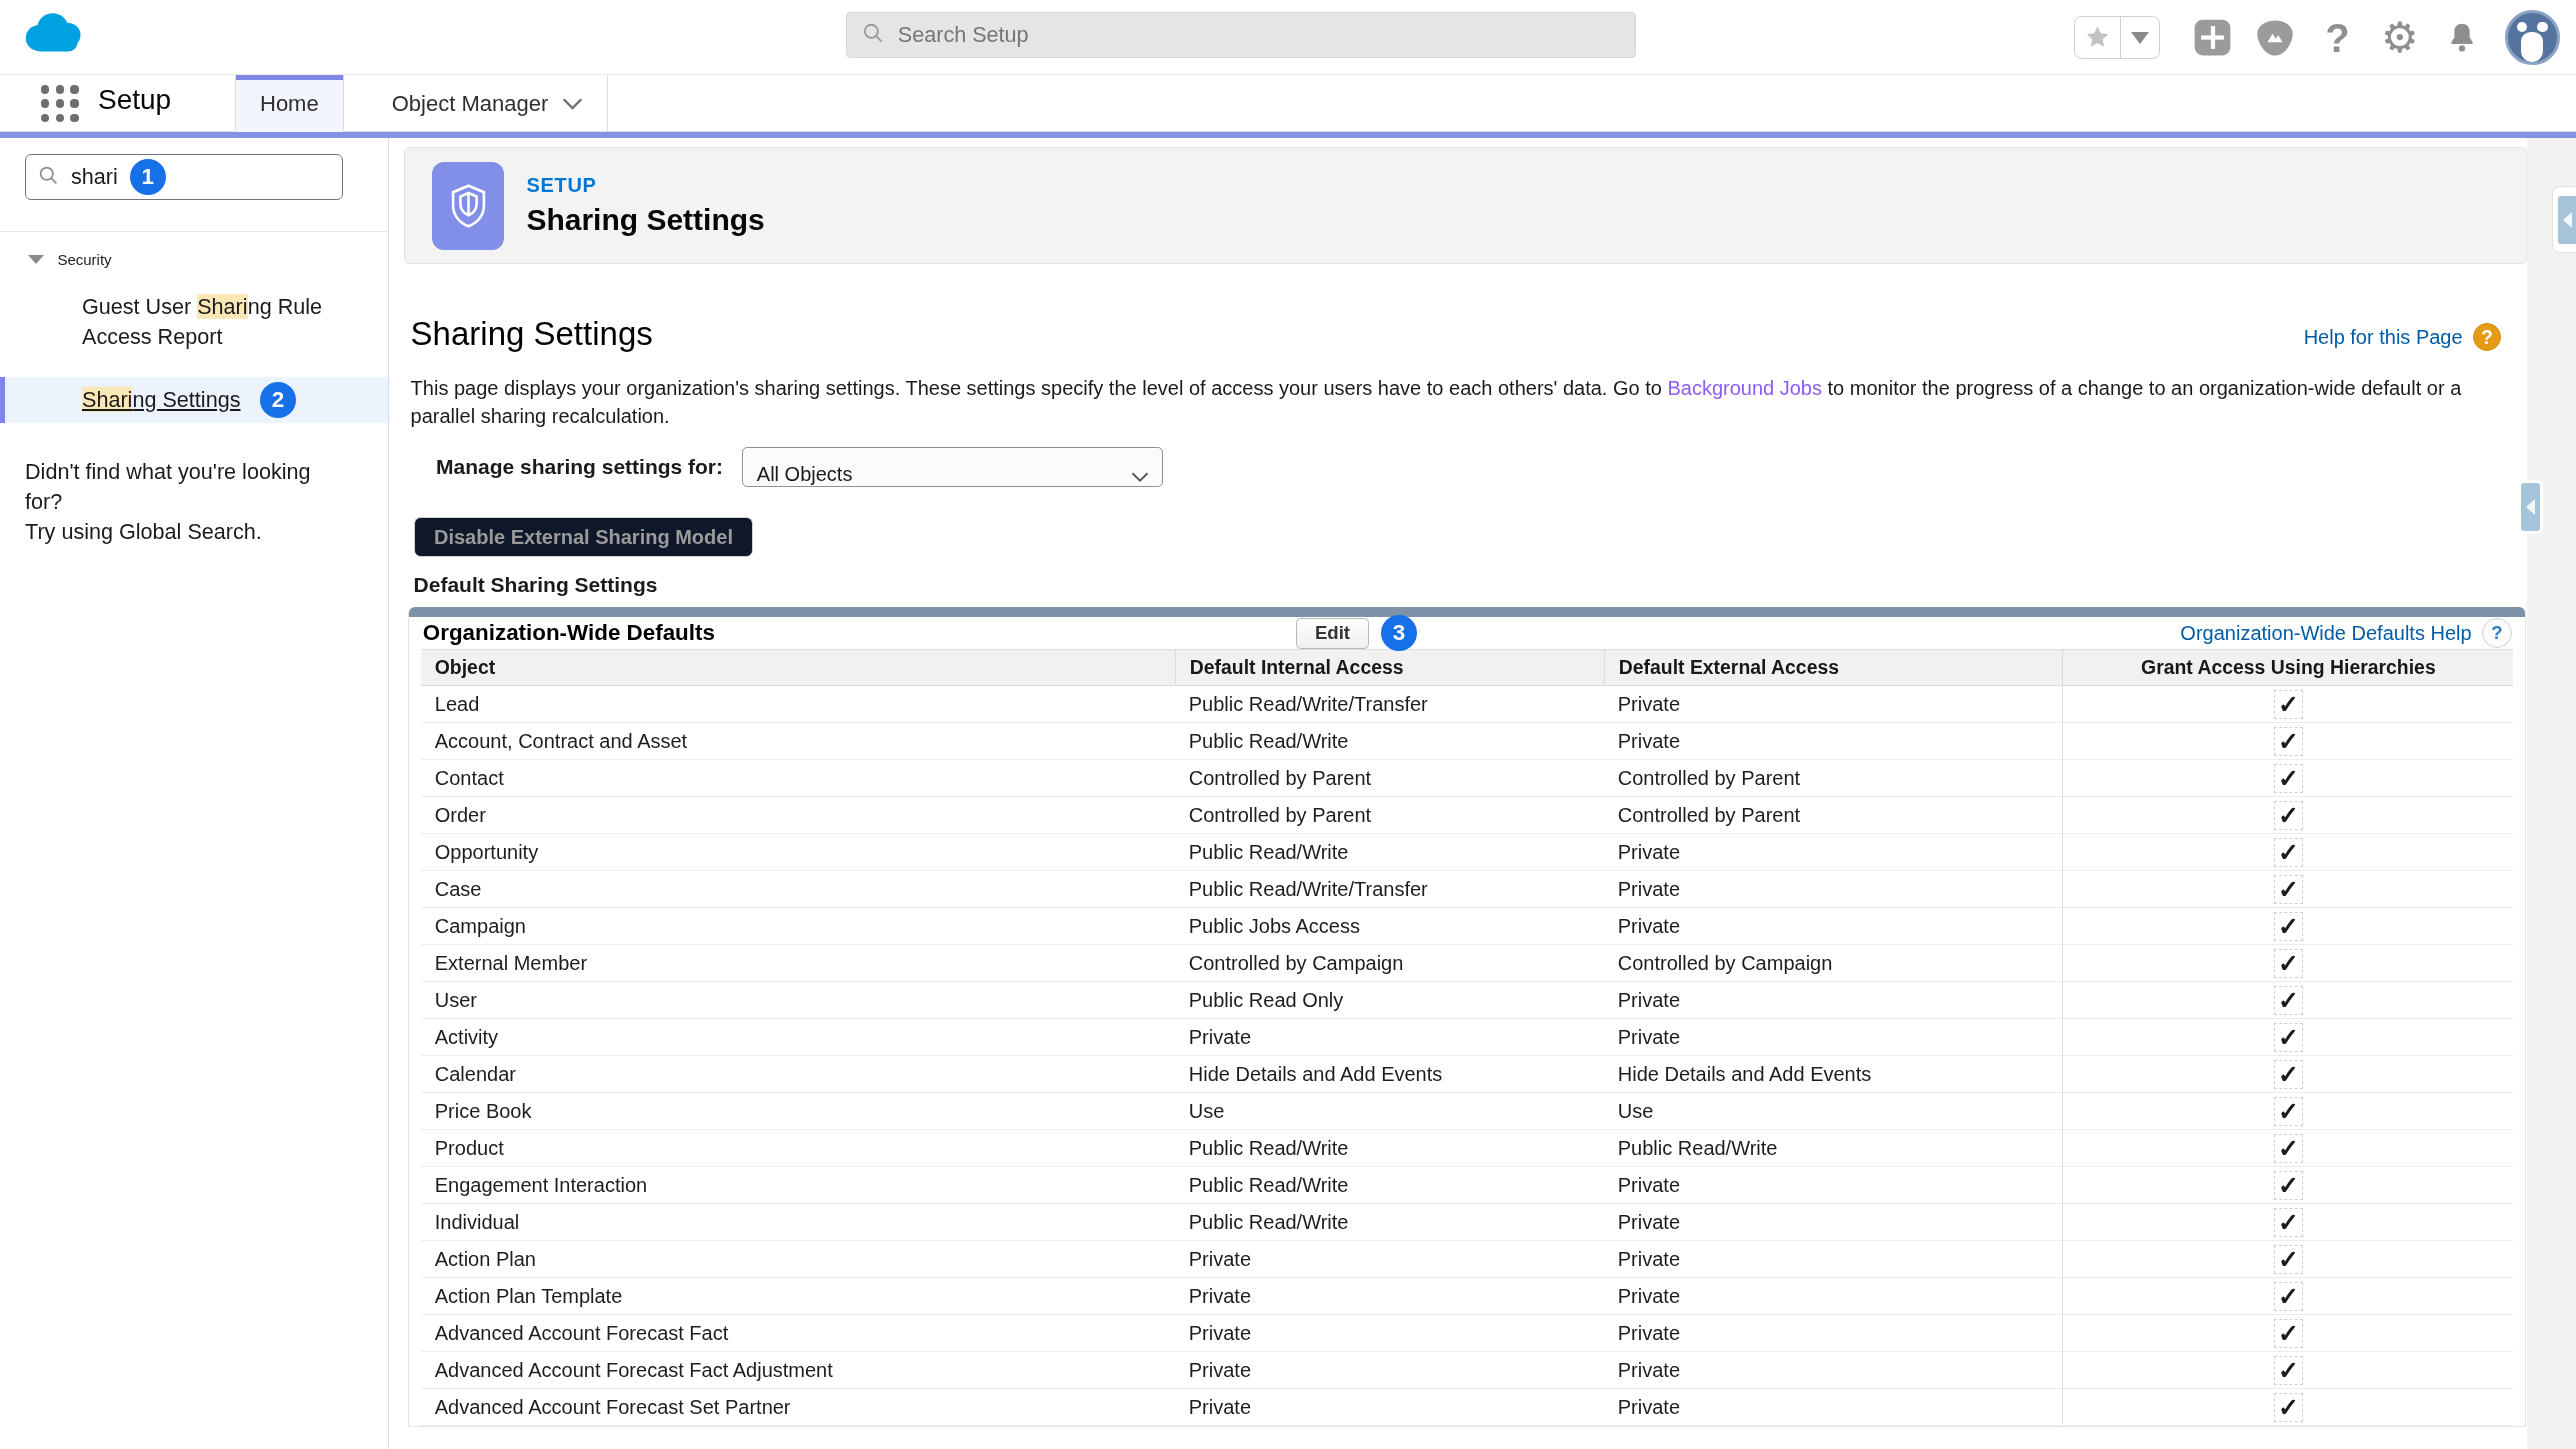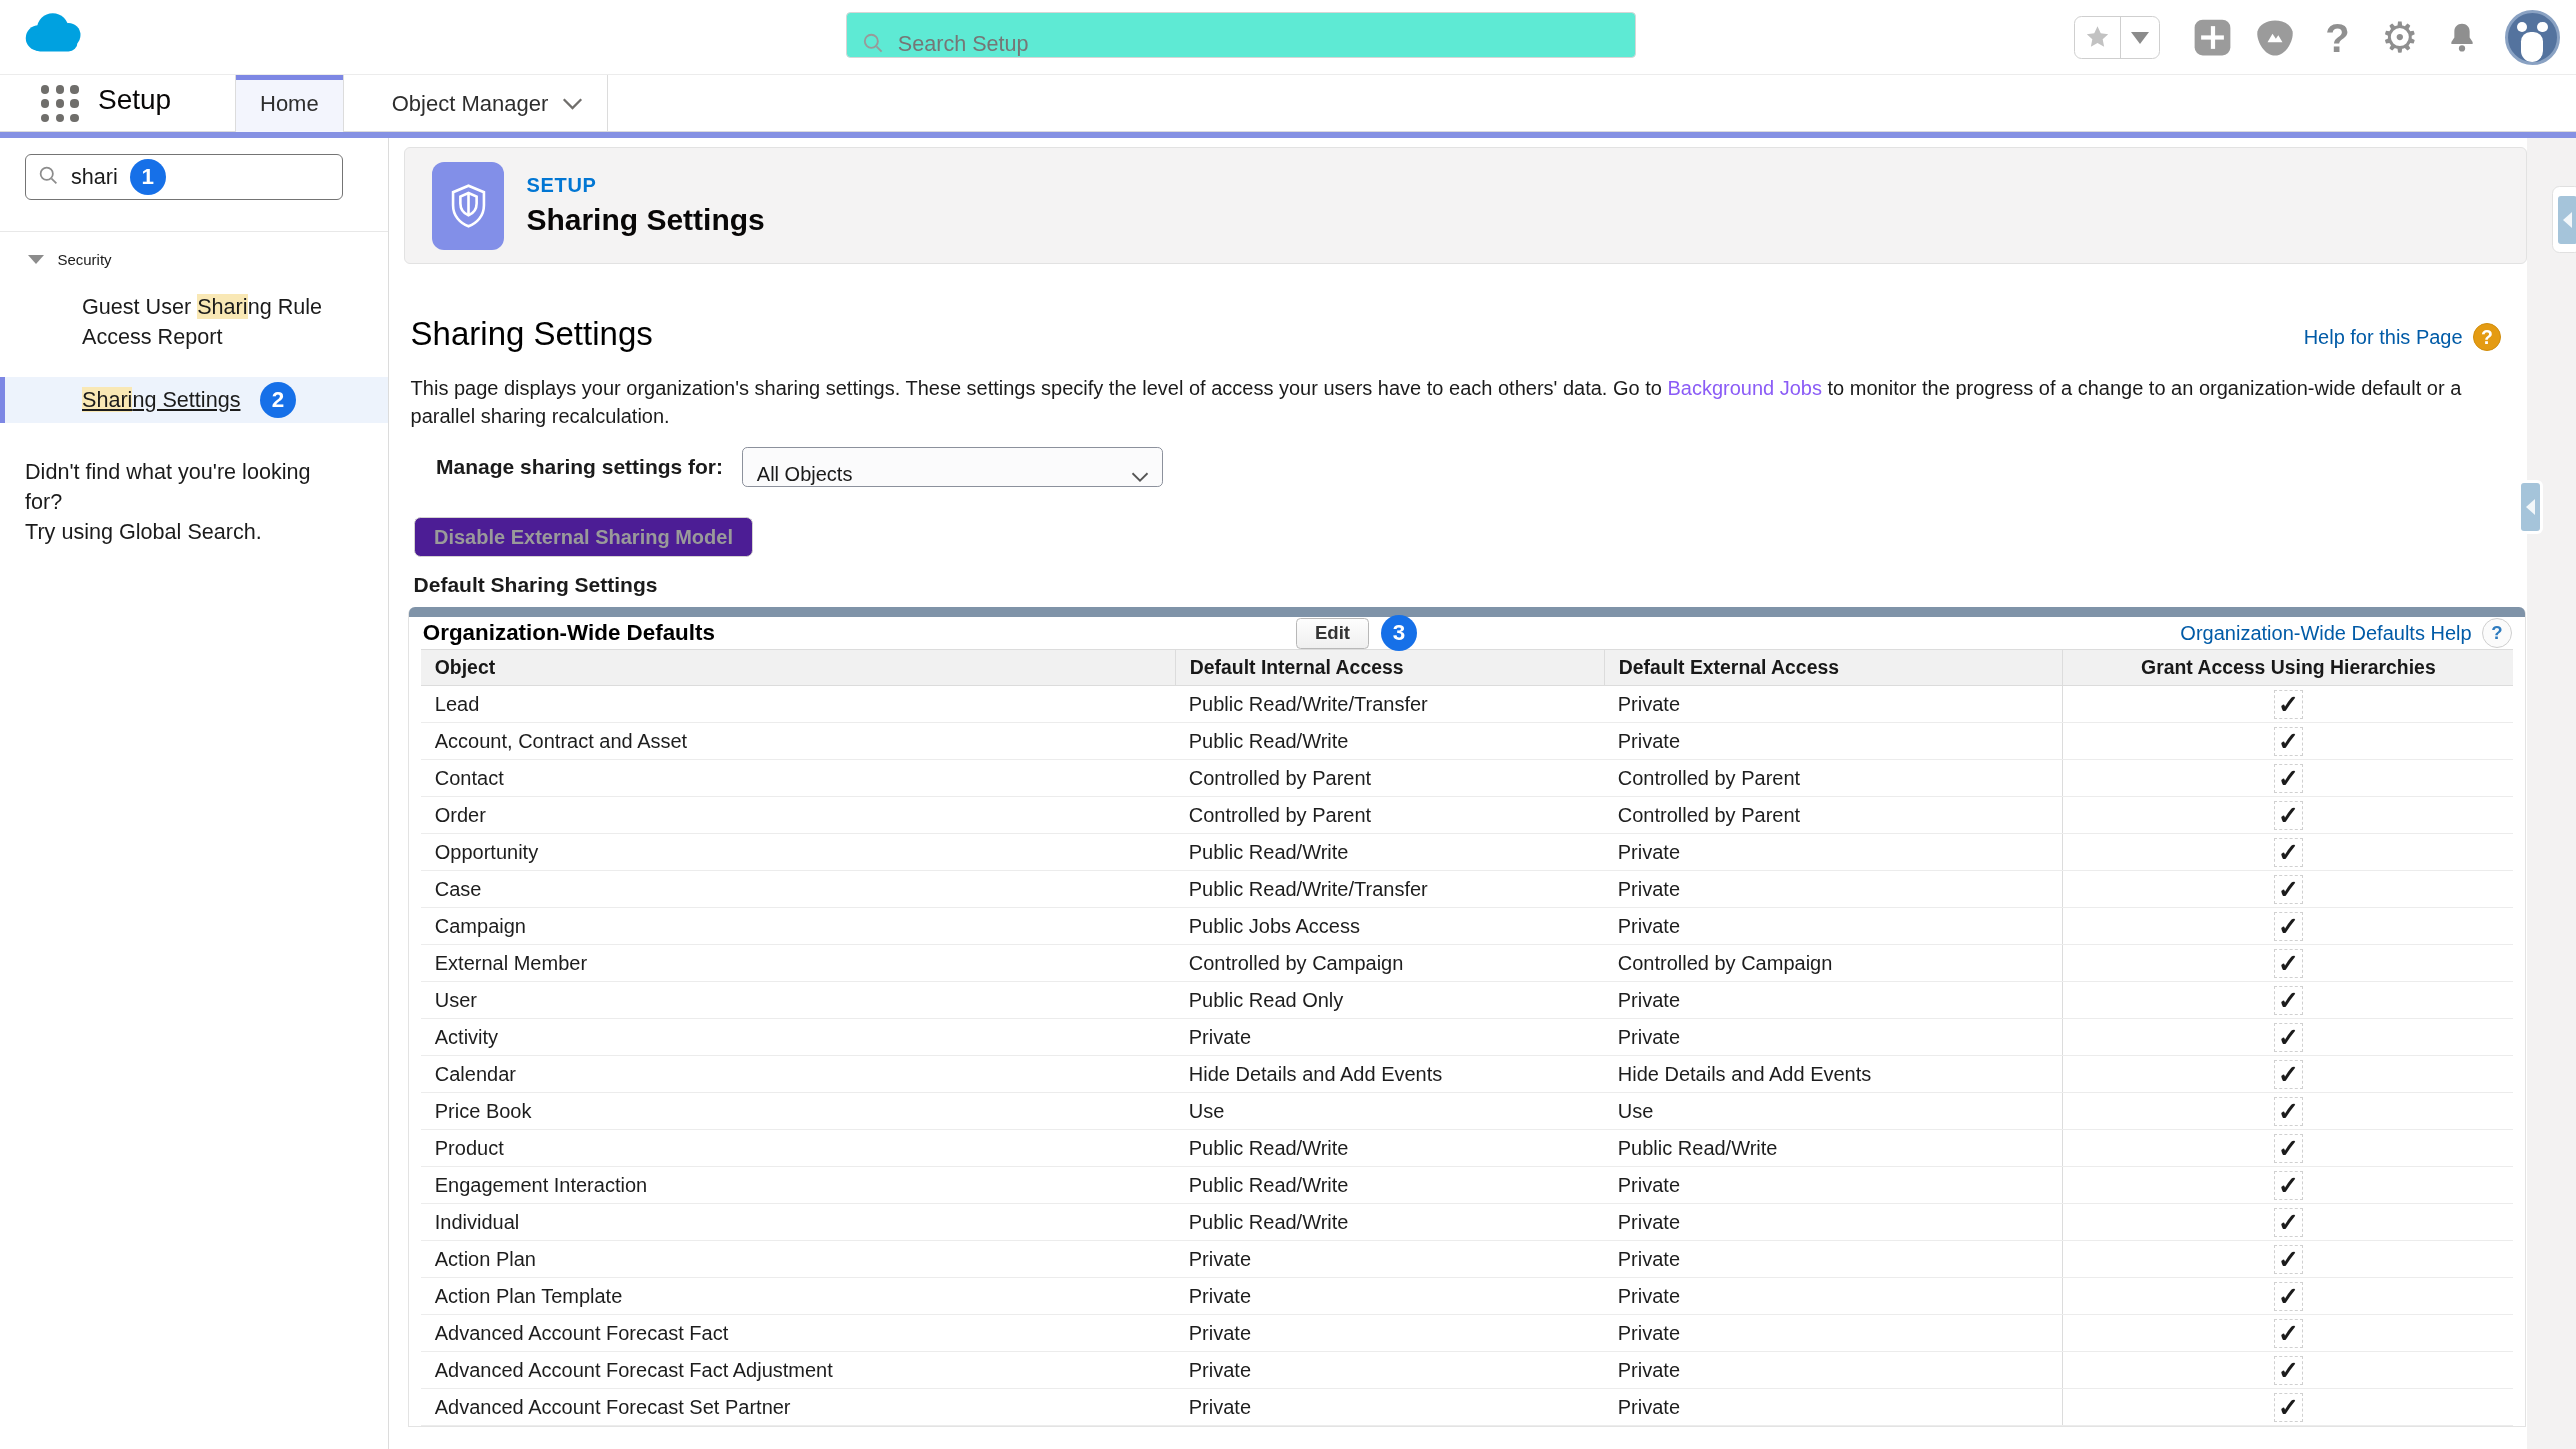--- a/index.html
+++ b/index.html
@@ -2,21 +2,21 @@
 <html style="font-size:12px"><head>
 <meta charset="utf-8">
 <style>
   * { margin:0; padding:0; box-sizing:border-box; }
   body { font-family:"Liberation Sans", sans-serif; background:#fff; }
   .screen { position:relative; width:2576px; height:1449px; overflow:hidden; background:#fff; }
 
   
   .utilbar { position:relative; height:75px; background:#fff; border-bottom:1.5px solid #ececec; }
   .cloud-logo { position:absolute; left:16.4px; top:7.5px; }
-  .gsearch { position:absolute; left:846px; top:12px; width:790px; height:46px; border:1.5px solid #d6d6d6; border-radius:4.5px; background:#5eead4; display:flex; align-items:flex-end; padding:0 15px; gap:13.4px; }
+  .gsearch { position:absolute; left:846px; top:12px; width:790px; height:46px; border:1.5px solid #d6d6d6; border-radius:4.5px; background:#e5e5e5; display:flex; align-items:center; padding:0 15px; gap:13.4px; }
   .gsearch .ph { font-size:21.6px; color:#767676; }
   .util-icons { position:absolute; right:16.4px; top:0; height:75px; display:flex; align-items:center; gap:22.4px; }
   .iconbtn { display:flex; align-items:center; justify-content:center; width:40px; height:40px; }
   .fav-group { display:flex; height:43px; border:1.5px solid #cfcfcf; border-radius:7.5px; overflow:hidden; margin-right:10.4px; background:#fff; }
   .fav-star { width:45px; display:flex; align-items:center; justify-content:center; }
   .fav-drop { width:39px; display:flex; align-items:center; justify-content:center; border-left:1.5px solid #cfcfcf; }
   .tri-down { width:0; height:0; border-left:9px solid transparent; border-right:9px solid transparent; border-top:12px solid #8b8b8b; }
   .qmark { font-size:40px; font-weight:bold; color:#909090; line-height:1; }
   .gear-glyph { font-size:42px; color:#8f8f8f; line-height:1; }
   .avatar { width:55px; height:55px; border-radius:50%; background:#54739e; border:3px solid #8aa2c3; position:relative; overflow:hidden; }
@@ -67,21 +67,21 @@
   .help-link { font-size:20px; color:#015ba7; }
   .help-orange { width:28px; height:28px; border-radius:50%; background:#e49b13; color:#fff; font-weight:bold; font-size:19.4px; display:flex; align-items:center; justify-content:center; border:1.5px solid #d18d0c; }
   .desc { position:absolute; left:21.6px; top:236px; width:2080px; font-size:20px; color:#1b1b1b; line-height:28px; }
   .desc a { color:#8b5cf6; }
 
   .manage-row { position:absolute; left:47px; top:309px; display:flex; align-items:center; gap:19.4px; }
   .manage-label { font-size:21px; font-weight:bold; color:#1b1b1b; }
   .select-box { width:421px; height:40px; background:#fbfbfc; border:1.5px solid #8c919c; border-radius:5.2px; display:flex; align-items:flex-end; justify-content:space-between; padding:0 13.4px; }
   .select-box .sval { font-size:20px; color:#1b1b1b; }
 
-  .disable-btn { position:absolute; left:24.6px; top:379px; padding:7.5px 19.4px; background:#4c1d95; border:1.5px solid #d4d2d0; border-radius:6.7px; color:#9a9a9a; font-size:20px; font-weight:bold; }
+  .disable-btn { position:absolute; left:24.6px; top:379px; padding:7.5px 19.4px; background:#0f172a; border:1.5px solid #d4d2d0; border-radius:6.7px; color:#9a9a9a; font-size:20px; font-weight:bold; }
   .dss-heading { position:absolute; left:24.6px; top:435px; font-size:21px; font-weight:bold; color:#1b1b1b; }
 
   
   .owd { position:absolute; left:19.4px; top:469px; width:2118px; background:#fff; border:1.5px solid #e3e3e3; border-top:none; border-radius:7.5px 7.5px 0 0; }
   .owd-topbar { height:10.4px; background:#7f93a8; border-radius:6px 6px 0 0; }
   .owd-head { height:32px; display:flex; align-items:center; padding:0 13.4px; }
   .owd-title { font-size:22.4px; font-weight:bold; color:#000; }
   .edit-btn { margin-left:581px; padding:3.7px 18px; font-size:18.6px; font-weight:bold; color:#333; background:linear-gradient(#fefefe,#efefef); border:1.5px solid #b8b8b8; border-radius:4.5px; }
   .owd-head .abadge { margin-left:12px; }
   .owd-help { margin-left:auto; display:flex; align-items:center; gap:10.4px; }

